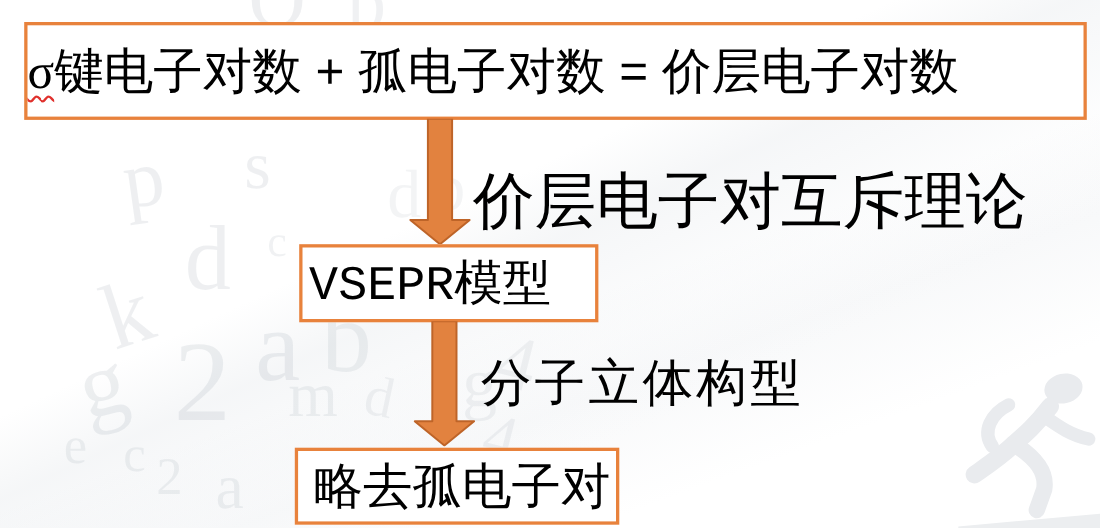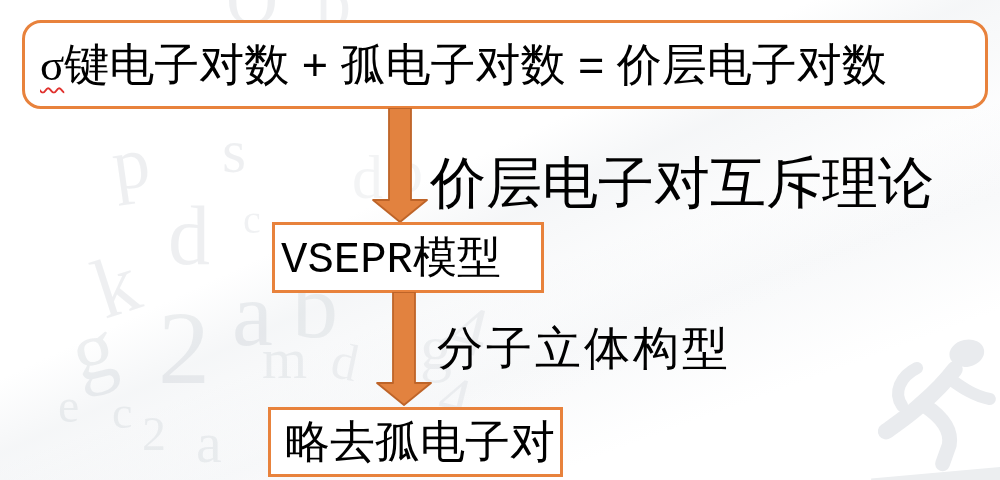--- a/index.html
+++ b/index.html
@@ -18,21 +18,21 @@
   .wm{
     position:absolute;font-family:"Liberation Serif","DejaVu Serif",serif;
     color:#5f7080;line-height:1;user-select:none;
   }
   .runner{position:absolute;right:-6px;bottom:-8px;pointer-events:none;}
 
   .fc-box{
     position:absolute;background:#ffffff;border:3px solid #e8823c;
     display:flex;align-items:center;box-sizing:border-box;color:#000;
   }
-  .top-box{left:22px;top:20px;width:966px;height:89px;padding-left:15px;font-size:45px;border-radius:19px;}
+  .top-box{left:22px;top:20px;width:966px;height:89px;font-size:45px;}
   .vsepr-box{left:272px;top:222px;width:272px;height:71px;padding-left:6px;
     font-size:44px;font-family:Liberation Mono, monospace;}
   .result-box{left:268px;top:407px;width:295px;height:70px;padding-left:14px;font-size:45px;}
 
   .sigma{
     font-family:"Liberation Serif","DejaVu Serif",serif;
     text-decoration:underline wavy #e0312d;
     text-decoration-thickness:2px;text-underline-offset:7px;
   }
   .fc-label{position:absolute;color:#000;line-height:1.05;white-space:nowrap;}

